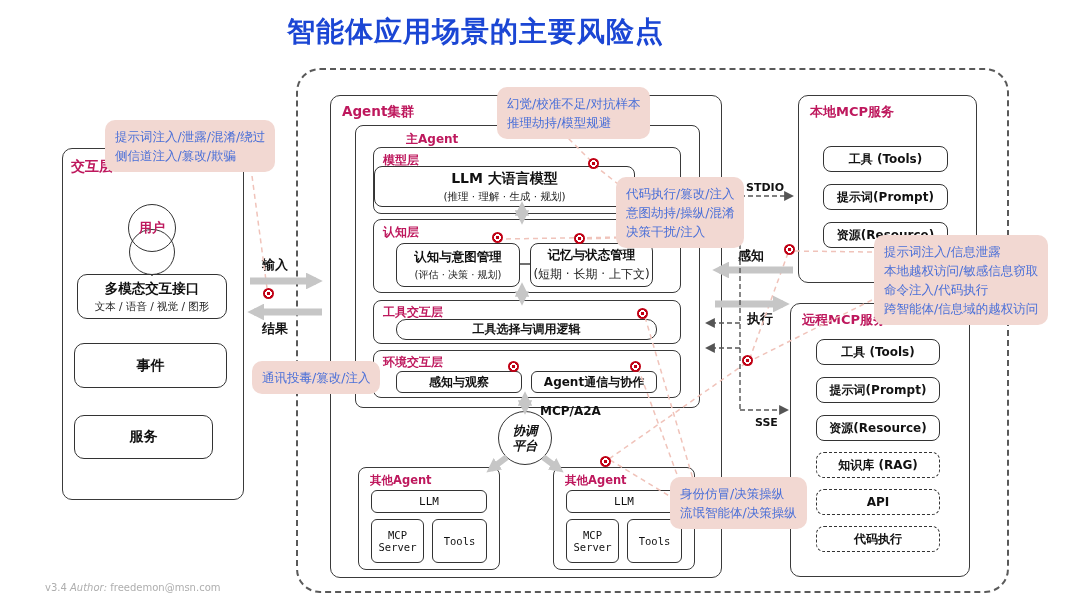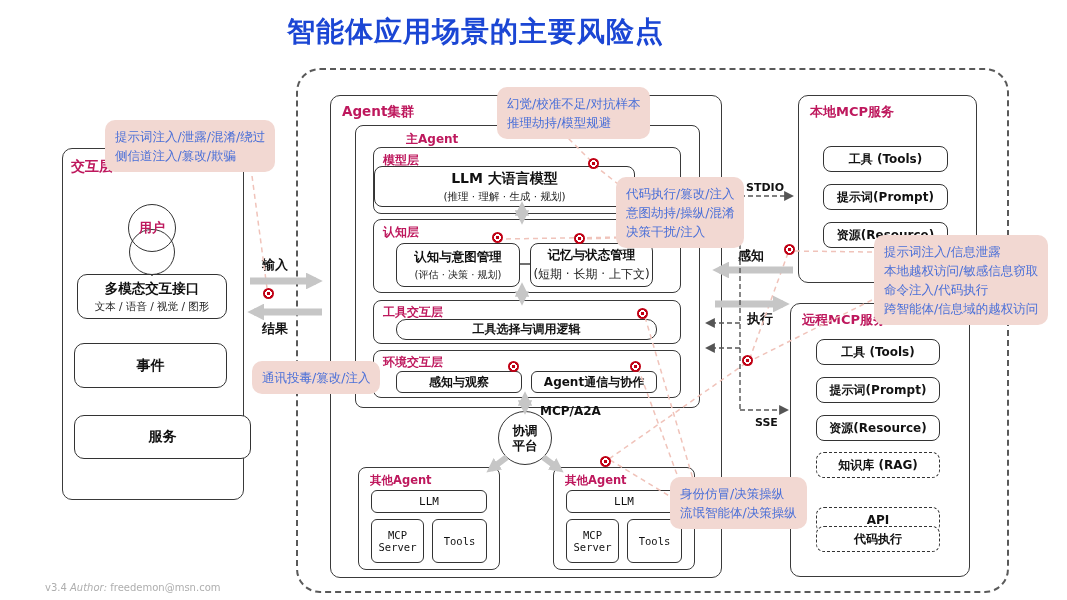--- a/index.html
+++ b/index.html
@@ -20,42 +20,42 @@
        background:radial-gradient(circle,#c00014 0 1.7px,#fff 1.7px 3.4px,#c00014 3.4px);}
   .flowlbl{position:absolute;font-weight:bold;font-size:13px;color:#111;z-index:4;white-space:nowrap;}
   .flowlbl.small{font-size:11px;}
   svg.overlay{position:absolute;left:0;top:0;z-index:5;pointer-events:none;}
   .pagetitle{position:absolute;left:287px;top:13px;font-size:28px;font-weight:bold;
              letter-spacing:1px;color:#1b46d4;white-space:nowrap;}
   .footer{position:absolute;left:45px;top:582px;font-size:10px;color:#aeaeae;white-space:nowrap;}
   .footer .it{font-style:italic;}
   .circle{position:absolute;border:1.6px solid #333;border-radius:50%;background:#fff;box-sizing:border-box;}
   .ctext{display:flex;flex-direction:column;align-items:center;justify-content:center;
-         font-weight:bold;font-size:12.5px;line-height:15px;}
+         font-weight:bold;font-size:12.5px;line-height:15px;font-style:italic;}
 </style>
 </head>
 <body>
 
 <div class="canvas">
 
   <div class="pagetitle">智能体应用场景的主要风险点</div>
 
   <div class="box" style="left:62px;top:148px;width:182px;height:352px;"></div>
   <div class="lbl" style="left:71px;top:158px;font-size:14px;">交互层</div>
 
   <div class="circle" style="left:129px;top:229px;width:46px;height:46px;background:transparent;"></div>
   <div class="circle" style="left:128px;top:204px;width:48px;height:48px;background:transparent;"></div>
   <div class="lbl" style="left:139px;top:219px;font-size:13px;">用户</div>
 
   <div class="item titlebox" style="left:77px;top:274px;width:150px;height:45px;border-radius:10px;">
     <div style="font-size:13.5px;">多模态交互接口</div>
     <div class="sub">文本 / 语音 / 视觉 / 图形</div>
   </div>
   <div class="item" style="left:74px;top:343px;width:153px;height:45px;font-size:14px;border-radius:10px;">事件</div>
-  <div class="item" style="left:74px;top:415px;width:177px;height:44px;font-size:14px;border-radius:10px;">服务</div>
+  <div class="item" style="left:74px;top:415px;width:139px;height:44px;font-size:14px;border-radius:10px;">服务</div>
 
   <div class="flowlbl" style="left:254px;top:256px;padding-left:8px;">输入</div>
   <div class="flowlbl" style="left:262px;top:320px;">结果</div>
 
   <div class="abs" style="left:296px;top:68px;width:713px;height:525px;border:2px dashed #595959;border-radius:24px;box-sizing:border-box;"></div>
 
   <div class="box" style="left:330px;top:95px;width:392px;height:483px;"></div>
   <div class="lbl" style="left:342px;top:103px;font-size:13.5px;">Agent集群</div>
 
   <div class="box" style="left:355px;top:125px;width:345px;height:283px;border-radius:8px;"></div>
@@ -111,21 +111,21 @@
   <div class="item" style="left:823px;top:146px;width:125px;height:26px;">工具 (Tools)</div>
   <div class="item" style="left:823px;top:184px;width:125px;height:26px;">提示词(Prompt)</div>
   <div class="item" style="left:823px;top:222px;width:125px;height:26px;">资源(Resource)</div>
 
   <div class="box" style="left:790px;top:303px;width:180px;height:274px;"></div>
   <div class="lbl" style="left:802px;top:311px;font-size:13px;">远程MCP服务</div>
   <div class="item" style="left:816px;top:339px;width:124px;height:26px;">工具 (Tools)</div>
   <div class="item" style="left:816px;top:377px;width:124px;height:26px;">提示词(Prompt)</div>
   <div class="item" style="left:816px;top:415px;width:124px;height:26px;">资源(Resource)</div>
   <div class="item dashed" style="left:816px;top:452px;width:124px;height:26px;">知识库 (RAG)</div>
-  <div class="item dashed" style="left:816px;top:507px;width:124px;height:26px;">API</div>
+  <div class="item dashed" style="left:816px;top:489px;width:124px;height:26px;">API</div>
   <div class="item dashed" style="left:816px;top:526px;width:124px;height:26px;">代码执行</div>
 
   <div class="flowlbl small" style="left:746px;top:181px;">STDIO</div>
   <div class="flowlbl" style="left:738px;top:247px;">感知</div>
   <div class="flowlbl" style="left:747px;top:310px;">执行</div>
   <div class="flowlbl small" style="left:755px;top:416px;">SSE</div>
 
   <svg class="overlay" width="1067" height="600" viewBox="0 0 1067 600">
     <defs>
       <marker id="ag" viewBox="0 0 10 10" refX="6" refY="5" markerWidth="2.4" markerHeight="2.4" orient="auto-start-reverse">

